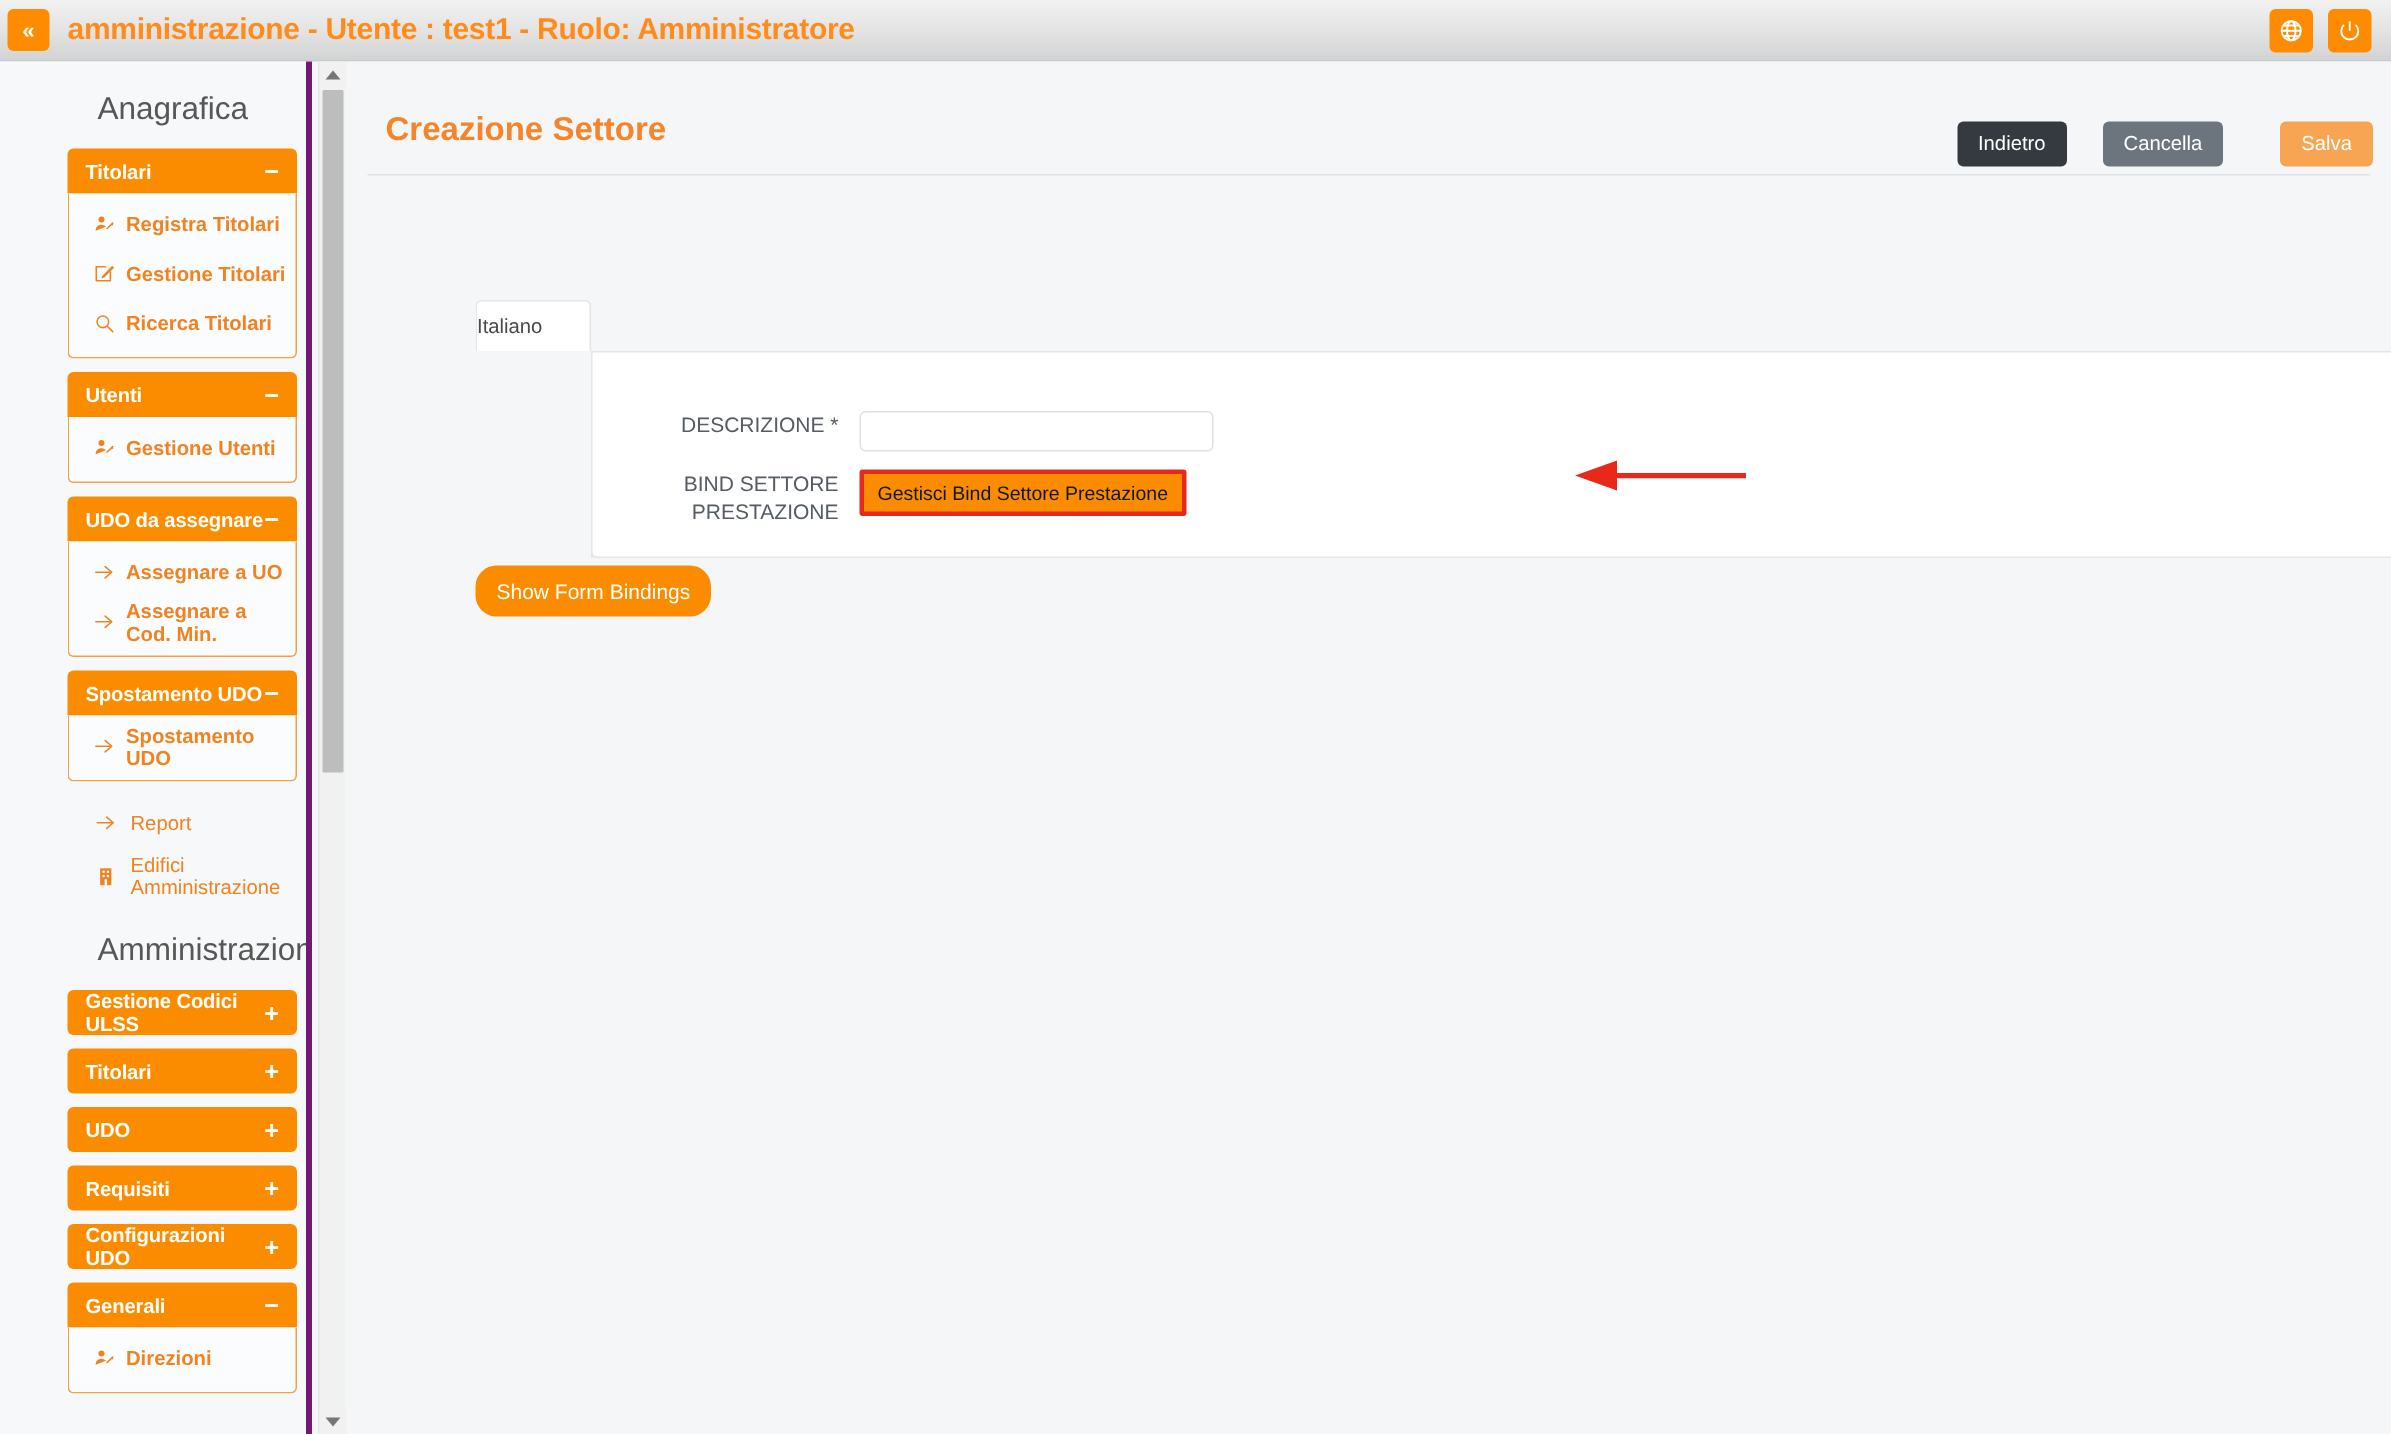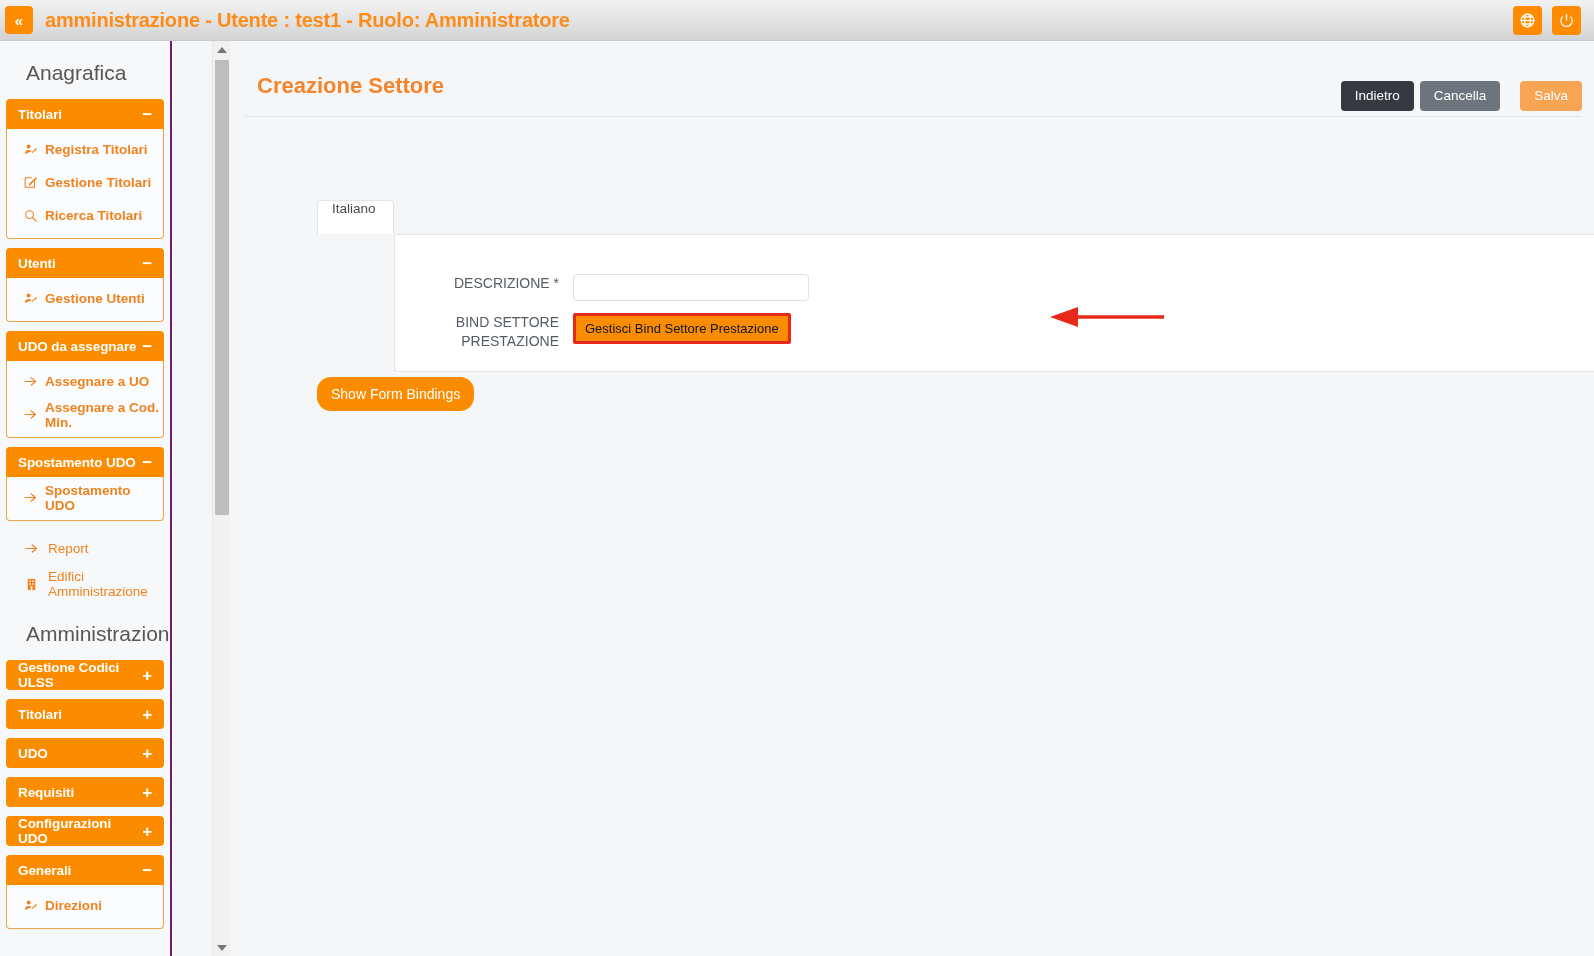--- a/index.html
+++ b/index.html
@@ -42,24 +42,25 @@
     width: 29px; height: 29px;
     background: #ff8c00; border-radius: 4px;
     display: flex; align-items: center; justify-content: center;
     cursor: pointer;
   }
   .icon-btn svg { width: 17px; height: 17px; fill: none; stroke: #fff; stroke-width: 1.8; }
 
   
   .sidebar {
     position: absolute; left: 0; top: 41px;
-    width: 172px; height: 915px;
+    width: 208px; height: 915px;
     background: #f7f8fa;
     overflow: hidden;
-    border-right: 2px solid #701a75;
+    border-right: 4px solid #701a75;
+    padding-left: 39px;
   }
   .sidebar-inner { padding: 0 6px; }
   .sb-title {
     font-size: 21px; color: #575757;
     padding: 20px 0 14px 20px;
     font-weight: normal;
   }
   .sb-group { margin-bottom: 9px; }
   .sb-header {
     background: #fb8c00;
@@ -147,21 +148,21 @@
     border-bottom: 1px solid #dfe3e8;
     display: flex; align-items: center;
     position: relative;
   }
   .page-title {
     font-size: 22px; color: #f5842a; font-weight: bold;
     padding-left: 12px;
   }
   .head-actions {
     position: absolute; right: 12px; top: 40px;
-    display: flex; gap: 6px;
+    display: flex; gap: 24px;
   }
   .btn {
     border: none; border-radius: 4px;
     font-size: 13.5px; color: #fff;
     padding: 7px 14px; cursor: pointer;
     font-family: "Liberation Sans", sans-serif;
     line-height: 1.15;
   }
   .btn-dark { background: #343a40; }
   .btn-gray { background: #6c757d; }
@@ -171,22 +172,21 @@
     position: absolute; left: 86px; top: 159px;
     width: 1200px;
   }
   .tabrow { display: flex; align-items: flex-start; }
   .tab {
     width: 77px; height: 34px;
     background: #fff;
     border: 1px solid #e2e5e9;
     border-bottom: none;
     border-radius: 4px 4px 0 0;
-    display: flex; 
-    padding-left: 14px;
+    display: flex; align-items: center;
     font-size: 13.5px; color: #4a4a4a;
     cursor: pointer;
     position: relative; z-index: 2;
   }
   .panel {
     position: absolute; left: 77px; top: 34px;
     width: 1208px; height: 138px;
     background: #fff;
     border: 1px solid #e2e5e9;
     border-radius: 0 4px 4px 4px;

